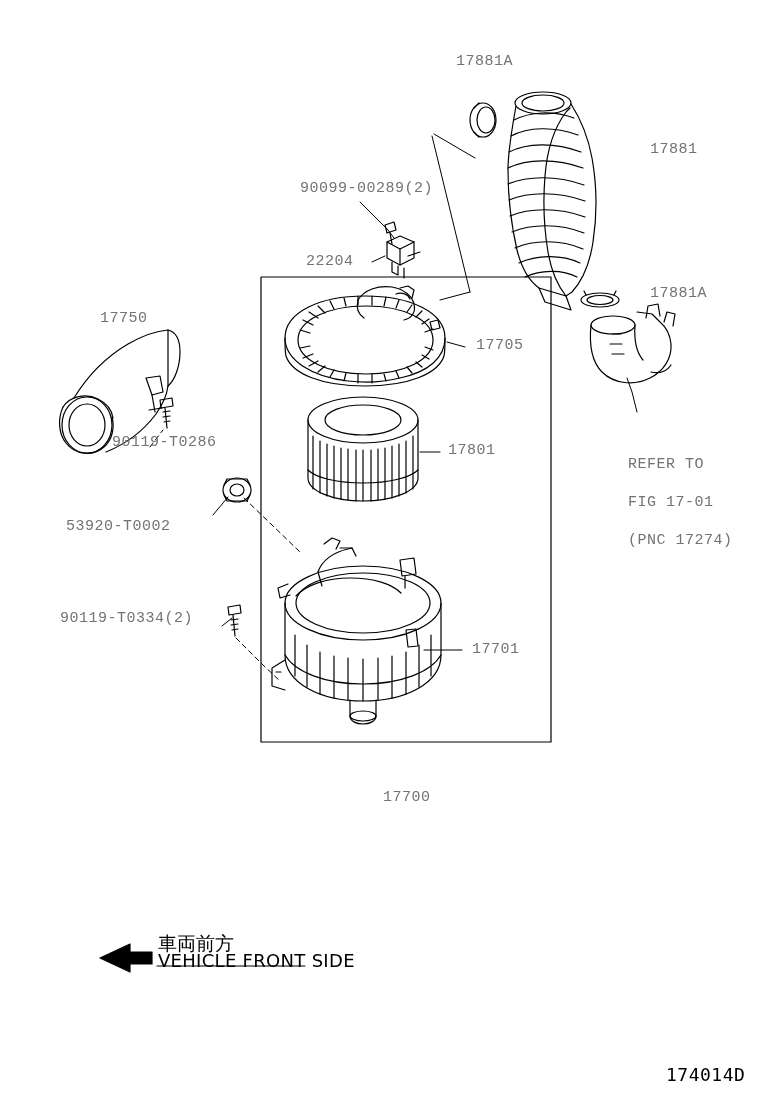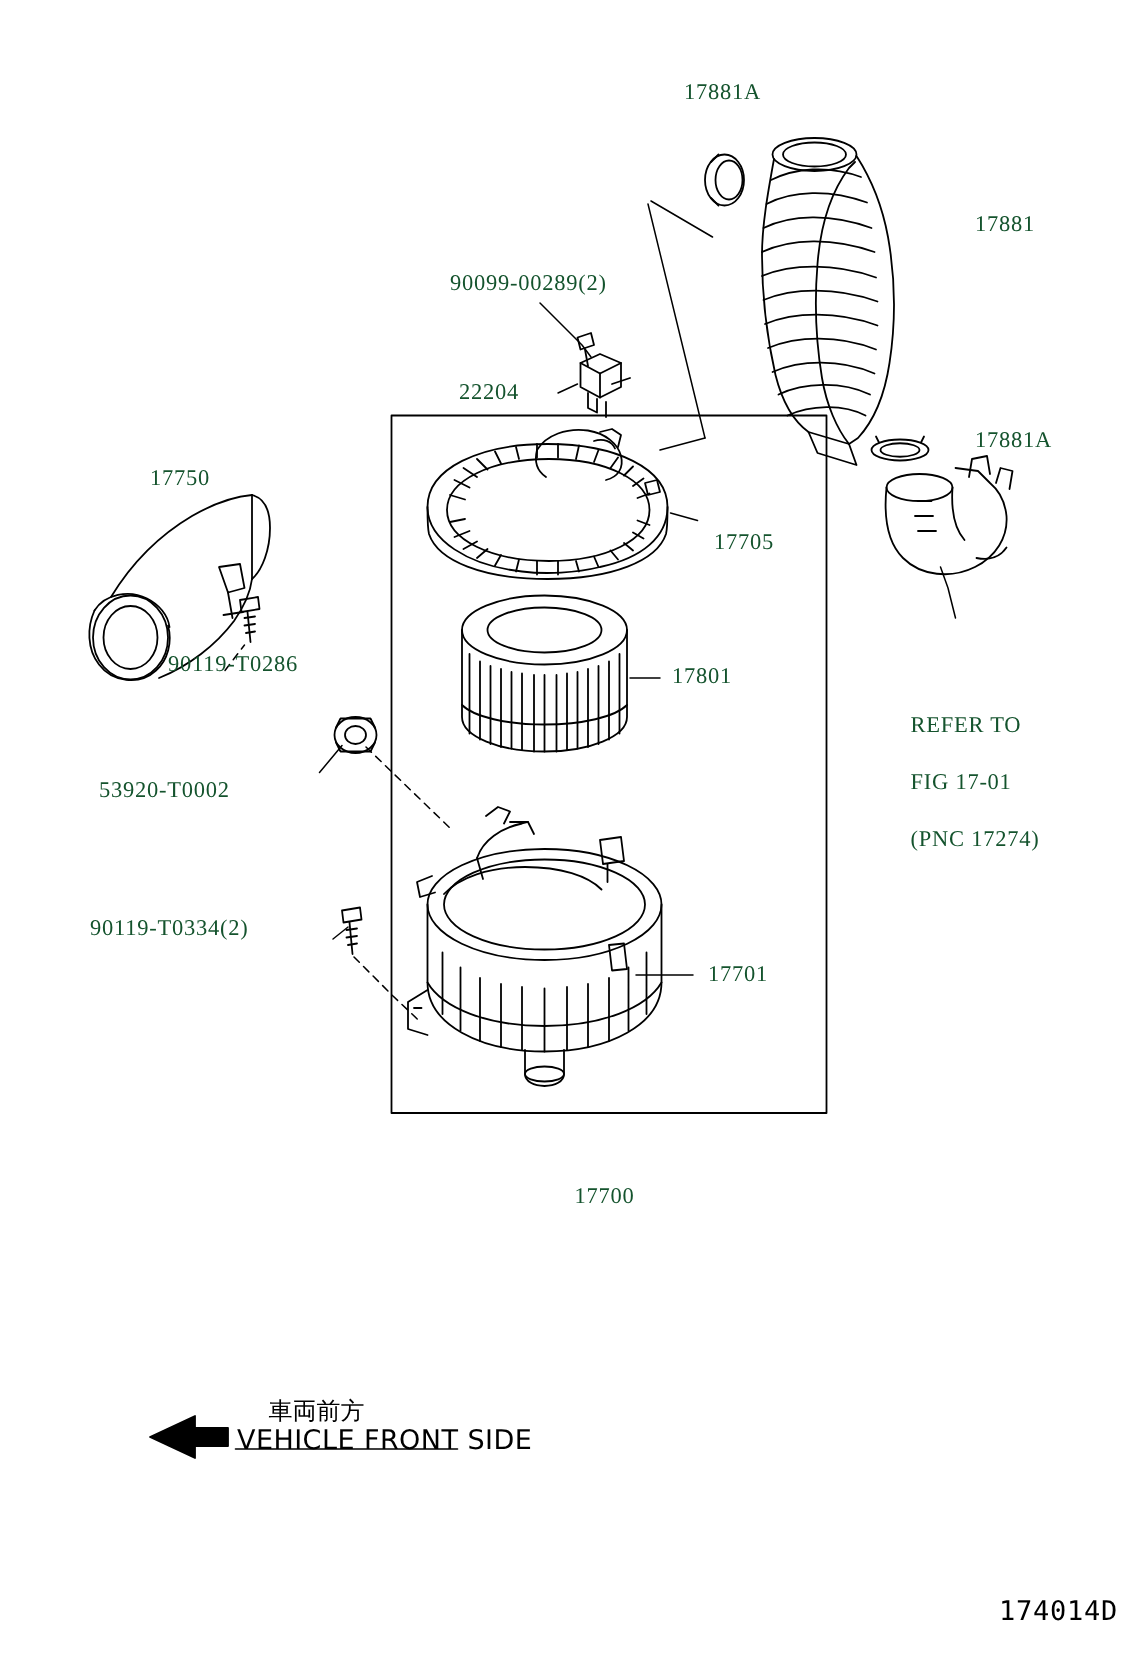--- a/index.html
+++ b/index.html
@@ -17,33 +17,32 @@
   }
   #diagram {
     position: absolute;
     left: 0;
     top: 0;
     width: 760px;
     height: 1112px;
   }
   .lbl {
     position: absolute;
-    font-family: Liberation Serif, serif;
+    font-family: Liberation Mono, monospace;
     font-size: 15px;
     letter-spacing: 0.5px;
-    color: #14532d;
+    color: #737373;
     white-space: pre;
     line-height: 18px;
   }
   .lbl.multi { line-height: 19px; }
   .jp {
     font-family: Liberation Mono, monospace;
-    font-size: 16px;
+    font-size: 19px;
     letter-spacing: 0px;
-    margin-left: 21px;
   }
   .front-label {
     font-family: "DejaVu Sans", sans-serif;
     font-size: 18px;
     letter-spacing: 0.3px;
   }
   .code {
     font-family: "DejaVu Sans Mono", monospace;
     font-size: 18px;
     letter-spacing: 0.5px;
@@ -274,35 +273,35 @@
   <div class="lbl" style="left:650px; top:141px;">17881</div>
 
   <div class="lbl" style="left:300px; top:180px;">90099-00289(2)</div>
 
   <div class="lbl" style="left:306px; top:253px;text-align:center;">22204</div>
 
   <div class="lbl" style="left:650px; top:285px;">17881A</div>
 
   <div class="lbl" style="left:100px; top:310px;">17750</div>
 
-  <div class="lbl" style="left:476px; top:353px;text-align:right;">17705</div>
+  <div class="lbl" style="left:476px; top:337px;text-align:right;">17705</div>
 
   <div class="lbl" style="left:448px; top:442px;">17801</div>
 
   <div class="lbl" style="left:112px; top:434px;">90119-T0286</div>
 
   <div class="lbl" style="left:66px; top:518px;">53920-T0002</div>
 
   <div class="lbl" style="left:60px; top:610px;">90119-T0334(2)</div>
 
   <div class="lbl" style="left:472px; top:641px;">17701</div>
 
   <div class="lbl" style="left:383px; top:789px;">17700</div>
 
-  <div class="lbl multi" style="left:590px; top:456px;">
+  <div class="lbl multi" style="left:590px; top:436px;">
     <span>REFER TO</span><br>
     <span>FIG 17-01</span><br>
     <span>(PNC 17274)</span>
   </div>
 
   <div class="jp" style="left:158px; top:931px; position:absolute;">車両前方</div>
 
   <div class="front-label" style="left:158px; top:950px; position:absolute;">VEHICLE FRONT SIDE</div>
 
   <div class="code" style="left:666px; top:1064px; position:absolute;">174014D</div>

